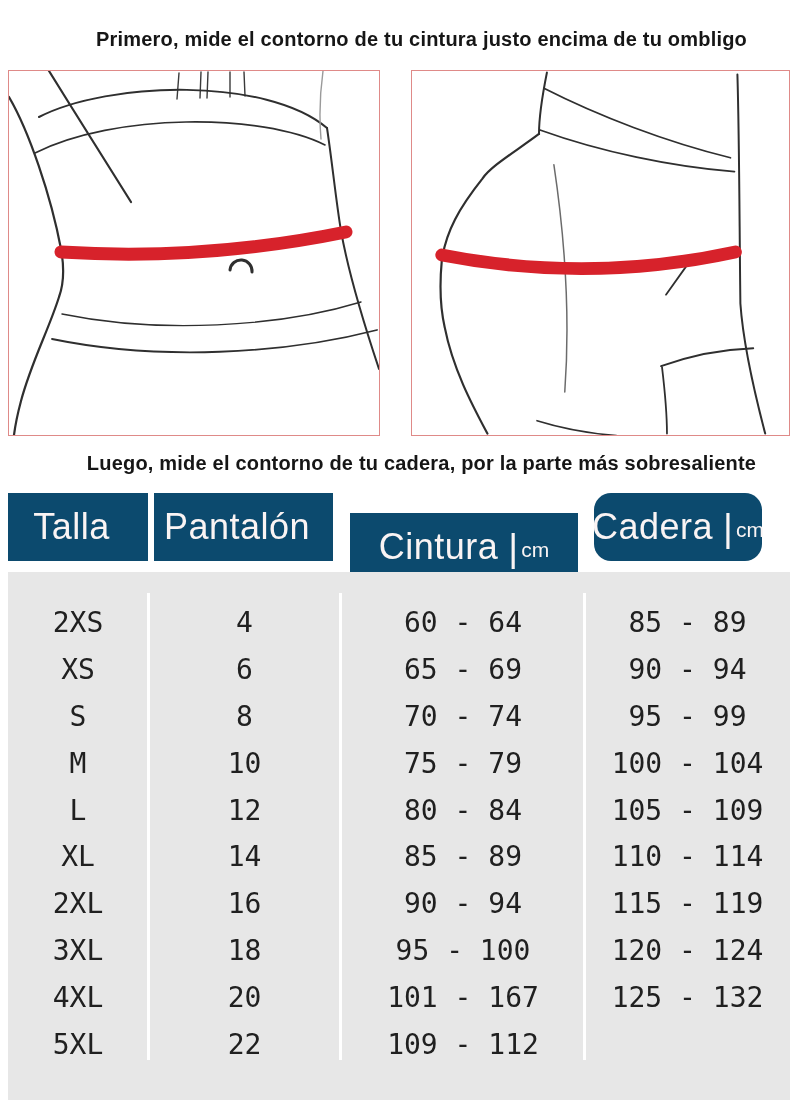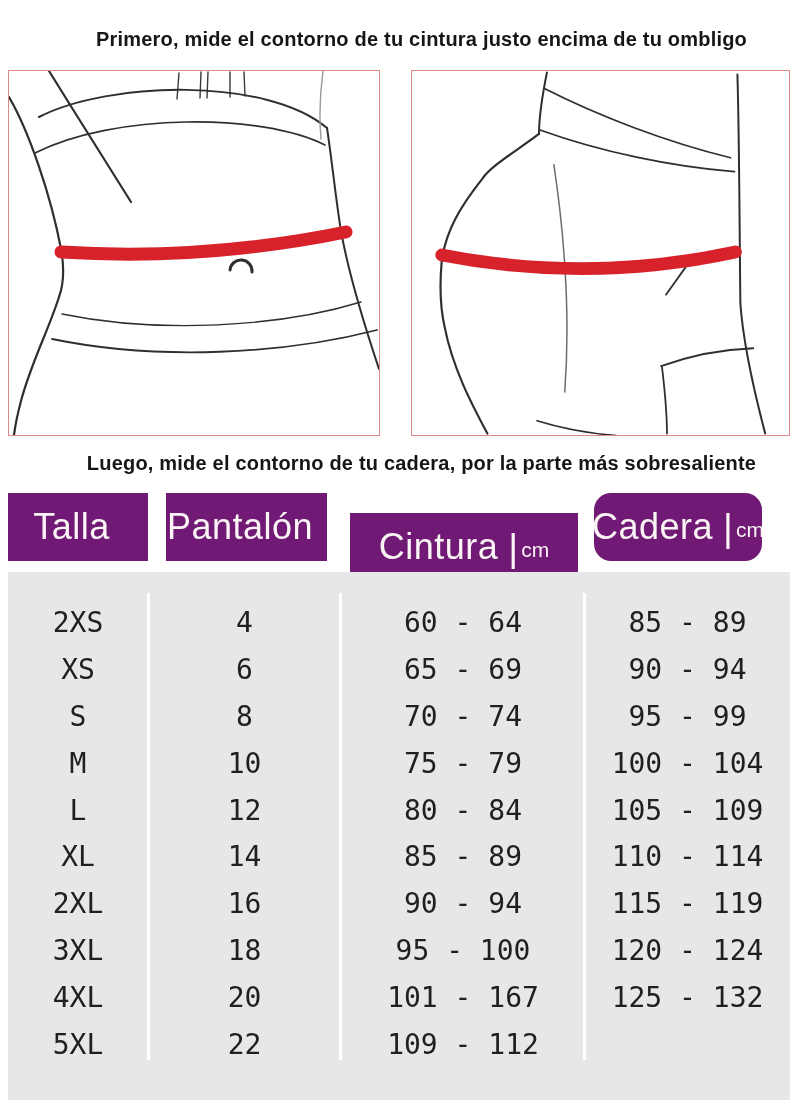--- a/index.html
+++ b/index.html
@@ -6,27 +6,27 @@
   .page{position:relative;width:799px;height:1100px;background:#ffffff;overflow:hidden;
         font-family:"Liberation Sans",sans-serif;}
   .caption{position:absolute;left:0;width:799px;text-align:center;
            font-size:20px;font-weight:600;color:#161616;letter-spacing:.2px;margin-left:22px;}
   .cap1{top:28px;}
   .cap2{top:452px;}
   .figbox{position:absolute;top:70px;height:364px;border:1px solid #df8a88;background:#ffffff;}
   .figbox svg{display:block;width:100%;height:100%;}
   .fig-left{left:8px;width:370px;}
   .fig-right{left:411px;width:377px;}
-  .hcell{position:absolute;top:493px;height:68px;background:#701a75;color:#faf4f4;
+  .hcell{position:absolute;top:493px;height:68px;background:#0c4a6e;color:#faf4f4;
          display:flex;align-items:center;justify-content:center;white-space:nowrap;}
   .hcell .lbl{font-size:36px;font-weight:400;letter-spacing:.5px;}
   .hcell .bar{font-size:38px;font-weight:100;margin-left:10px;transform:translateY(1px);}
   .hcell .unit{font-size:21px;font-weight:400;margin-left:3px;transform:translateY(3px);}
   .h1{left:8px;width:140px;}
-  .h2{left:166px;width:161px;text-align:center;}
+  .h2{left:154px;width:179px;text-align:center;}
   .h3{left:350px;width:228px;margin-top:20px;}
   .h4{left:594px;width:168px;border-radius:17px;}
   .panel{position:absolute;left:8px;top:572px;width:782px;height:632px;background:#e7e7e7;}
   .vdiv{position:absolute;top:21px;width:3px;height:467px;background:#ffffff;}
   .vd1{left:139px;}.vd2{left:331px;}.vd3{left:575px;}
   .tbody{position:absolute;left:0;top:27px;width:782px;}
   .trow{display:flex;height:46.9px;align-items:center;}
   .tcell{text-align:center;font-family:"DejaVu Sans Mono",monospace;
          font-size:28px;color:#202020;white-space:nowrap;}
   .c1{width:140px;}.c2{width:193px;}.c3{width:244px;}.c4{width:205px;}

